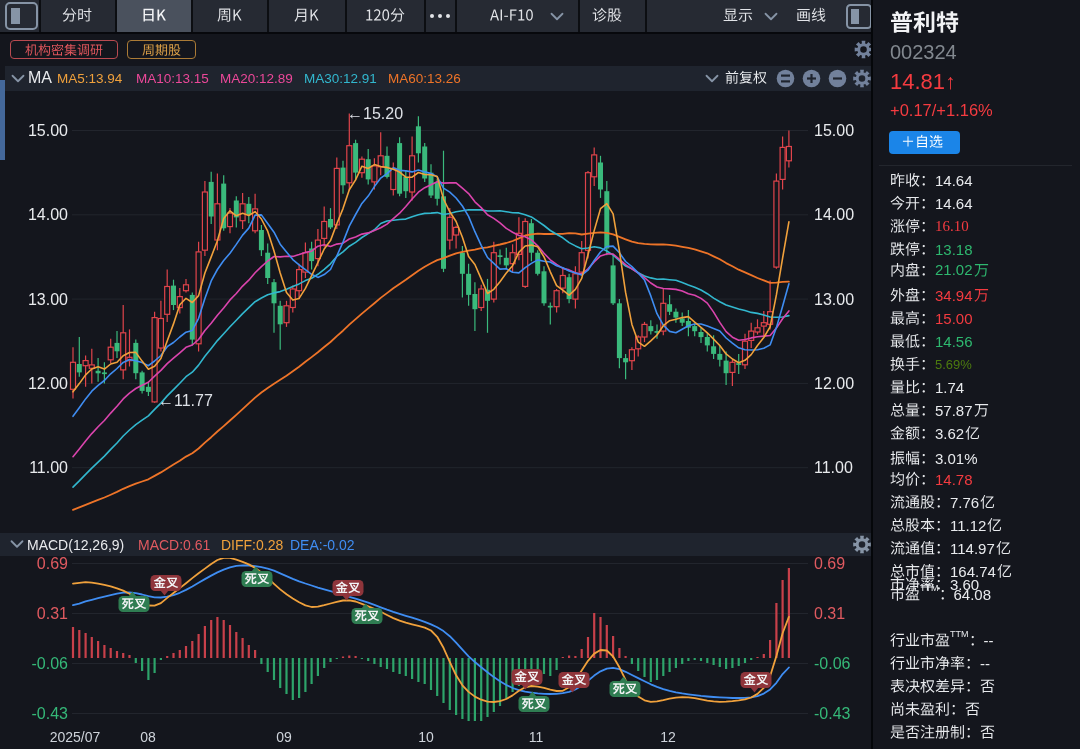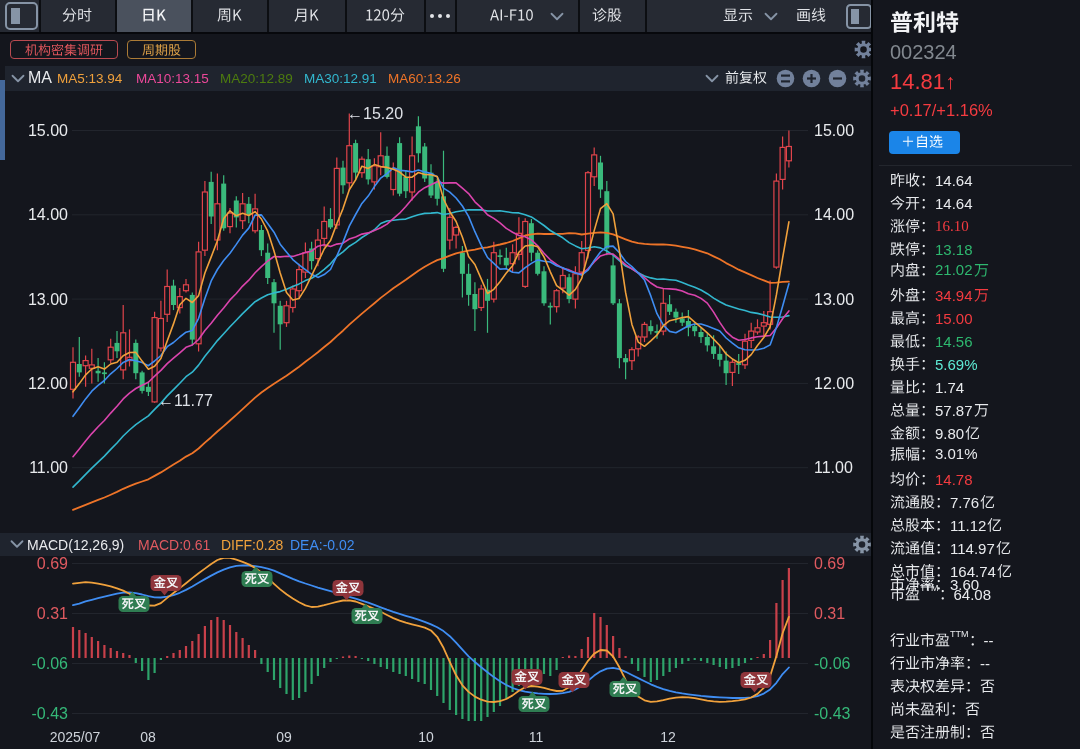--- a/index.html
+++ b/index.html
@@ -126,21 +126,21 @@
     <svg width="24" height="24" style="position:absolute;left:852px;top:38px">
       <path d="M9.61,2.70 L13.39,2.70 L13.07,5.40 L14.70,6.07 L16.38,3.94 L19.06,6.62 L16.93,8.30 L17.60,9.93 L20.30,9.61 L20.30,13.39 L17.60,13.07 L16.93,14.70 L19.06,16.38 L16.38,19.06 L14.70,16.93 L13.07,17.60 L13.39,20.30 L9.61,20.30 L9.93,17.60 L8.30,16.93 L6.62,19.06 L3.94,16.38 L6.07,14.70 L5.40,13.07 L2.70,13.39 L2.70,9.61 L5.40,9.93 L6.07,8.30 L3.94,6.62 L6.62,3.94 L8.30,6.07 L9.93,5.40 Z M14.8,11.5 A3.3,3.3 0 1,0 8.2,11.5 A3.3,3.3 0 1,0 14.8,11.5 Z" fill="#72819b" fill-rule="evenodd"></path>
     </svg>
     <div style="position:absolute;left:5px;top:66px;width:867px;height:25px;background:#1f242e"></div>
     <svg width="16" height="10" style="position:absolute;left:10px;top:74px">
       <polyline points="2.5,1.75 8,7.25 13.5,1.75" fill="none" stroke="#8694a6" stroke-width="1.8" stroke-linecap="round" stroke-linejoin="round"></polyline>
     </svg>
     <div class="lat" style="left:28px;top:69px;font-size:16px;color:#e8eaed">MA</div>
     <div class="lat" style="left:57px;top:71px;font-size:13.5px;color:#f0a13c">MA5:13.94</div>
     <div class="lat" style="left:136px;top:71px;font-size:13.5px;color:#ec4899">MA10:13.15</div>
-    <div class="lat" style="left:220px;top:71px;font-size:13.5px;color:#4d7c0f">MA20:12.89</div>
+    <div class="lat" style="left:220px;top:71px;font-size:13.5px;color:#ec4899">MA20:12.89</div>
     <div class="lat" style="left:304px;top:71px;font-size:13.5px;color:#32b7ce">MA30:12.91</div>
     <div class="lat" style="left:388px;top:71px;font-size:13.5px;color:#ee7428">MA60:13.26</div>
     <svg width="16" height="10" style="position:absolute;left:704px;top:74px">
       <polyline points="2.5,1.75 8,7.25 13.5,1.75" fill="none" stroke="#8694a6" stroke-width="1.8" stroke-linecap="round" stroke-linejoin="round"></polyline>
     </svg>
     <svg width="42" height="16" viewBox="0 0 42 16" style="position:absolute;left:725px;top:70px">
       <g fill="#e8eaed" transform="translate(0,12.6)">
         <path transform="translate(0.0,0) scale(0.0140,-0.0140)" d="M604 514V104H674V514ZM807 544V14C807 -1 802 -5 786 -5C769 -6 715 -6 654 -4C665 -24 677 -56 681 -76C758 -77 809 -75 839 -63C870 -51 881 -30 881 13V544ZM723 845C701 796 663 730 629 682H329L378 700C359 740 316 799 278 841L208 816C244 775 281 721 300 682H53V613H947V682H714C743 723 775 773 803 819ZM409 301V200H187V301ZM409 360H187V459H409ZM116 523V-75H187V141H409V7C409 -6 405 -10 391 -10C378 -11 332 -11 281 -9C291 -28 302 -57 307 -76C374 -76 419 -75 446 -63C474 -52 482 -32 482 6V523Z"></path>
         <path transform="translate(14.0,0) scale(0.0140,-0.0140)" d="M288 442H753V374H288ZM288 559H753V493H288ZM213 614V319H325C268 243 180 173 93 127C109 115 135 90 147 78C187 102 229 132 269 166C311 123 362 85 422 54C301 18 165 -3 33 -13C45 -30 58 -61 62 -80C214 -65 372 -36 508 15C628 -32 769 -60 920 -72C930 -53 947 -23 963 -6C830 2 705 21 596 52C688 97 766 155 818 228L771 259L759 255H358C375 275 391 296 405 317L399 319H831V614ZM267 840C220 741 134 649 48 590C63 576 86 545 96 530C148 570 201 622 246 680H902V743H292C308 768 323 793 335 819ZM700 197C650 151 583 113 505 83C430 113 367 151 320 197Z"></path>
         <path transform="translate(28.0,0) scale(0.0140,-0.0140)" d="M853 675C821 501 761 356 681 242C606 358 560 497 528 675ZM423 748V675H458C494 469 545 311 633 180C556 90 465 24 366 -17C383 -31 403 -61 413 -79C512 -33 602 32 679 119C740 44 817 -22 914 -85C925 -63 948 -38 968 -23C867 37 789 103 727 179C828 316 901 500 935 736L888 751L875 748ZM212 840V628H46V558H194C158 419 88 260 19 176C33 157 53 124 63 102C119 174 173 297 212 421V-79H286V430C329 375 386 298 409 260L454 327C430 356 318 485 286 516V558H420V628H286V840Z"></path>
@@ -813,21 +813,21 @@
           </g>
         </svg>
       </div>
       <div style="margin-top:1px">
         <svg width="15" height="17" viewBox="0 0 15 17" style="display:block">
           <g fill="#e8eaed" transform="translate(0,13.5)">
             <path transform="translate(0.0,0) scale(0.0150,-0.0150)" d="M250 486C290 486 326 515 326 560C326 606 290 636 250 636C210 636 174 606 174 560C174 515 210 486 250 486ZM250 -4C290 -4 326 26 326 71C326 117 290 146 250 146C210 146 174 117 174 71C174 26 210 -4 250 -4Z"></path>
           </g>
         </svg>
       </div>
-      <span style="font-family:'Liberation Sans',sans-serif;font-size:15px;color:#5eead4">5.69%</span>
+      <span style="font-family:'Liberation Sans',sans-serif;font-size:13px;color:#4d7c0f">5.69%</span>
     </div>
     <div style="position:absolute;left:890px;top:376px;height:22px;display:flex;align-items:center">
       <div style="margin-top:1px">
         <svg width="30" height="17" viewBox="0 0 30 17" style="display:block">
           <g fill="#e8eaed" transform="translate(0,13.5)">
             <path transform="translate(0.0,0) scale(0.0150,-0.0150)" d="M250 665H747V610H250ZM250 763H747V709H250ZM177 808V565H822V808ZM52 522V465H949V522ZM230 273H462V215H230ZM535 273H777V215H535ZM230 373H462V317H230ZM535 373H777V317H535ZM47 3V-55H955V3H535V61H873V114H535V169H851V420H159V169H462V114H131V61H462V3Z"></path>
             <path transform="translate(15.0,0) scale(0.0150,-0.0150)" d="M125 -72C148 -55 185 -39 459 50C455 68 453 102 454 126L208 50V456H456V531H208V829H129V69C129 26 105 3 88 -7C101 -22 119 -54 125 -72ZM534 835V87C534 -24 561 -54 657 -54C676 -54 791 -54 811 -54C913 -54 933 15 942 215C921 220 889 235 870 250C863 65 856 18 806 18C780 18 685 18 665 18C620 18 611 28 611 85V377C722 440 841 516 928 590L865 656C804 593 707 516 611 457V835Z"></path>
           </g>
         </svg>
       </div>
@@ -874,30 +874,30 @@
           </g>
         </svg>
       </div>
       <div style="margin-top:1px">
         <svg width="15" height="17" viewBox="0 0 15 17" style="display:block">
           <g fill="#e8eaed" transform="translate(0,13.5)">
             <path transform="translate(0.0,0) scale(0.0150,-0.0150)" d="M250 486C290 486 326 515 326 560C326 606 290 636 250 636C210 636 174 606 174 560C174 515 210 486 250 486ZM250 -4C290 -4 326 26 326 71C326 117 290 146 250 146C210 146 174 117 174 71C174 26 210 -4 250 -4Z"></path>
           </g>
         </svg>
       </div>
-      <span style="font-family:'Liberation Sans',sans-serif;font-size:15px;color:#e8eaed">9.80</span>
+      <span style="font-family:'Liberation Sans',sans-serif;font-size:15px;color:#e8eaed">3.62</span>
       <div style="margin-top:1px;margin-left:1px">
         <svg width="15" height="17" viewBox="0 0 15 17" style="display:block">
           <g fill="#e8eaed" transform="translate(0,13.5)">
             <path transform="translate(0.0,0) scale(0.0150,-0.0150)" d="M390 736V664H776C388 217 369 145 369 83C369 10 424 -35 543 -35H795C896 -35 927 4 938 214C917 218 889 228 869 239C864 69 852 37 799 37L538 38C482 38 444 53 444 91C444 138 470 208 907 700C911 705 915 709 918 714L870 739L852 736ZM280 838C223 686 130 535 31 439C45 422 67 382 74 364C112 403 148 449 183 499V-78H255V614C291 679 324 747 350 816Z"></path>
           </g>
         </svg>
       </div>
     </div>
-    <div style="position:absolute;left:890px;top:445px;height:22px;display:flex;align-items:flex-start">
+    <div style="position:absolute;left:890px;top:445px;height:22px;display:flex;align-items:flex-end">
       <div style="margin-top:1px">
         <svg width="30" height="17" viewBox="0 0 30 17" style="display:block">
           <g fill="#e8eaed" transform="translate(0,13.5)">
             <path transform="translate(0.0,0) scale(0.0150,-0.0150)" d="M526 626V560H907V626ZM551 -81C567 -66 593 -52 762 23C758 38 753 66 752 85L617 31V389H684C723 196 797 29 915 -55C926 -37 949 -11 965 3C899 44 846 112 807 195C849 226 900 266 942 306L891 352C865 321 822 281 784 249C766 293 752 340 741 389H948V455H478V723H934V792H406V426C406 282 400 93 325 -42C343 -50 375 -70 388 -82C461 48 476 239 478 389H548V57C548 11 528 -15 513 -26C525 -38 544 -66 551 -81ZM169 840V638H54V568H169V343C119 329 74 317 37 308L55 235L169 270V9C169 -4 165 -7 154 -7C143 -8 111 -8 76 -7C86 -27 95 -58 98 -76C152 -76 187 -74 210 -62C233 -51 242 -30 242 9V292L354 327L345 395L242 365V568H343V638H242V840Z"></path>
             <path transform="translate(15.0,0) scale(0.0150,-0.0150)" d="M431 788V725H952V788ZM548 595H831V479H548ZM482 654V420H898V654ZM66 650V126H124V583H197V-80H262V583H340V211C340 203 338 201 331 200C323 200 305 200 280 201C290 183 299 154 301 136C335 136 358 137 376 149C393 161 397 182 397 209V650H262V839H197V650ZM505 118H648V15H505ZM869 118V15H713V118ZM505 179V282H648V179ZM869 179H713V282H869ZM437 343V-80H505V-46H869V-77H939V343Z"></path>
           </g>
         </svg>
       </div>
       <div style="margin-top:1px">
         <svg width="15" height="17" viewBox="0 0 15 17" style="display:block">

